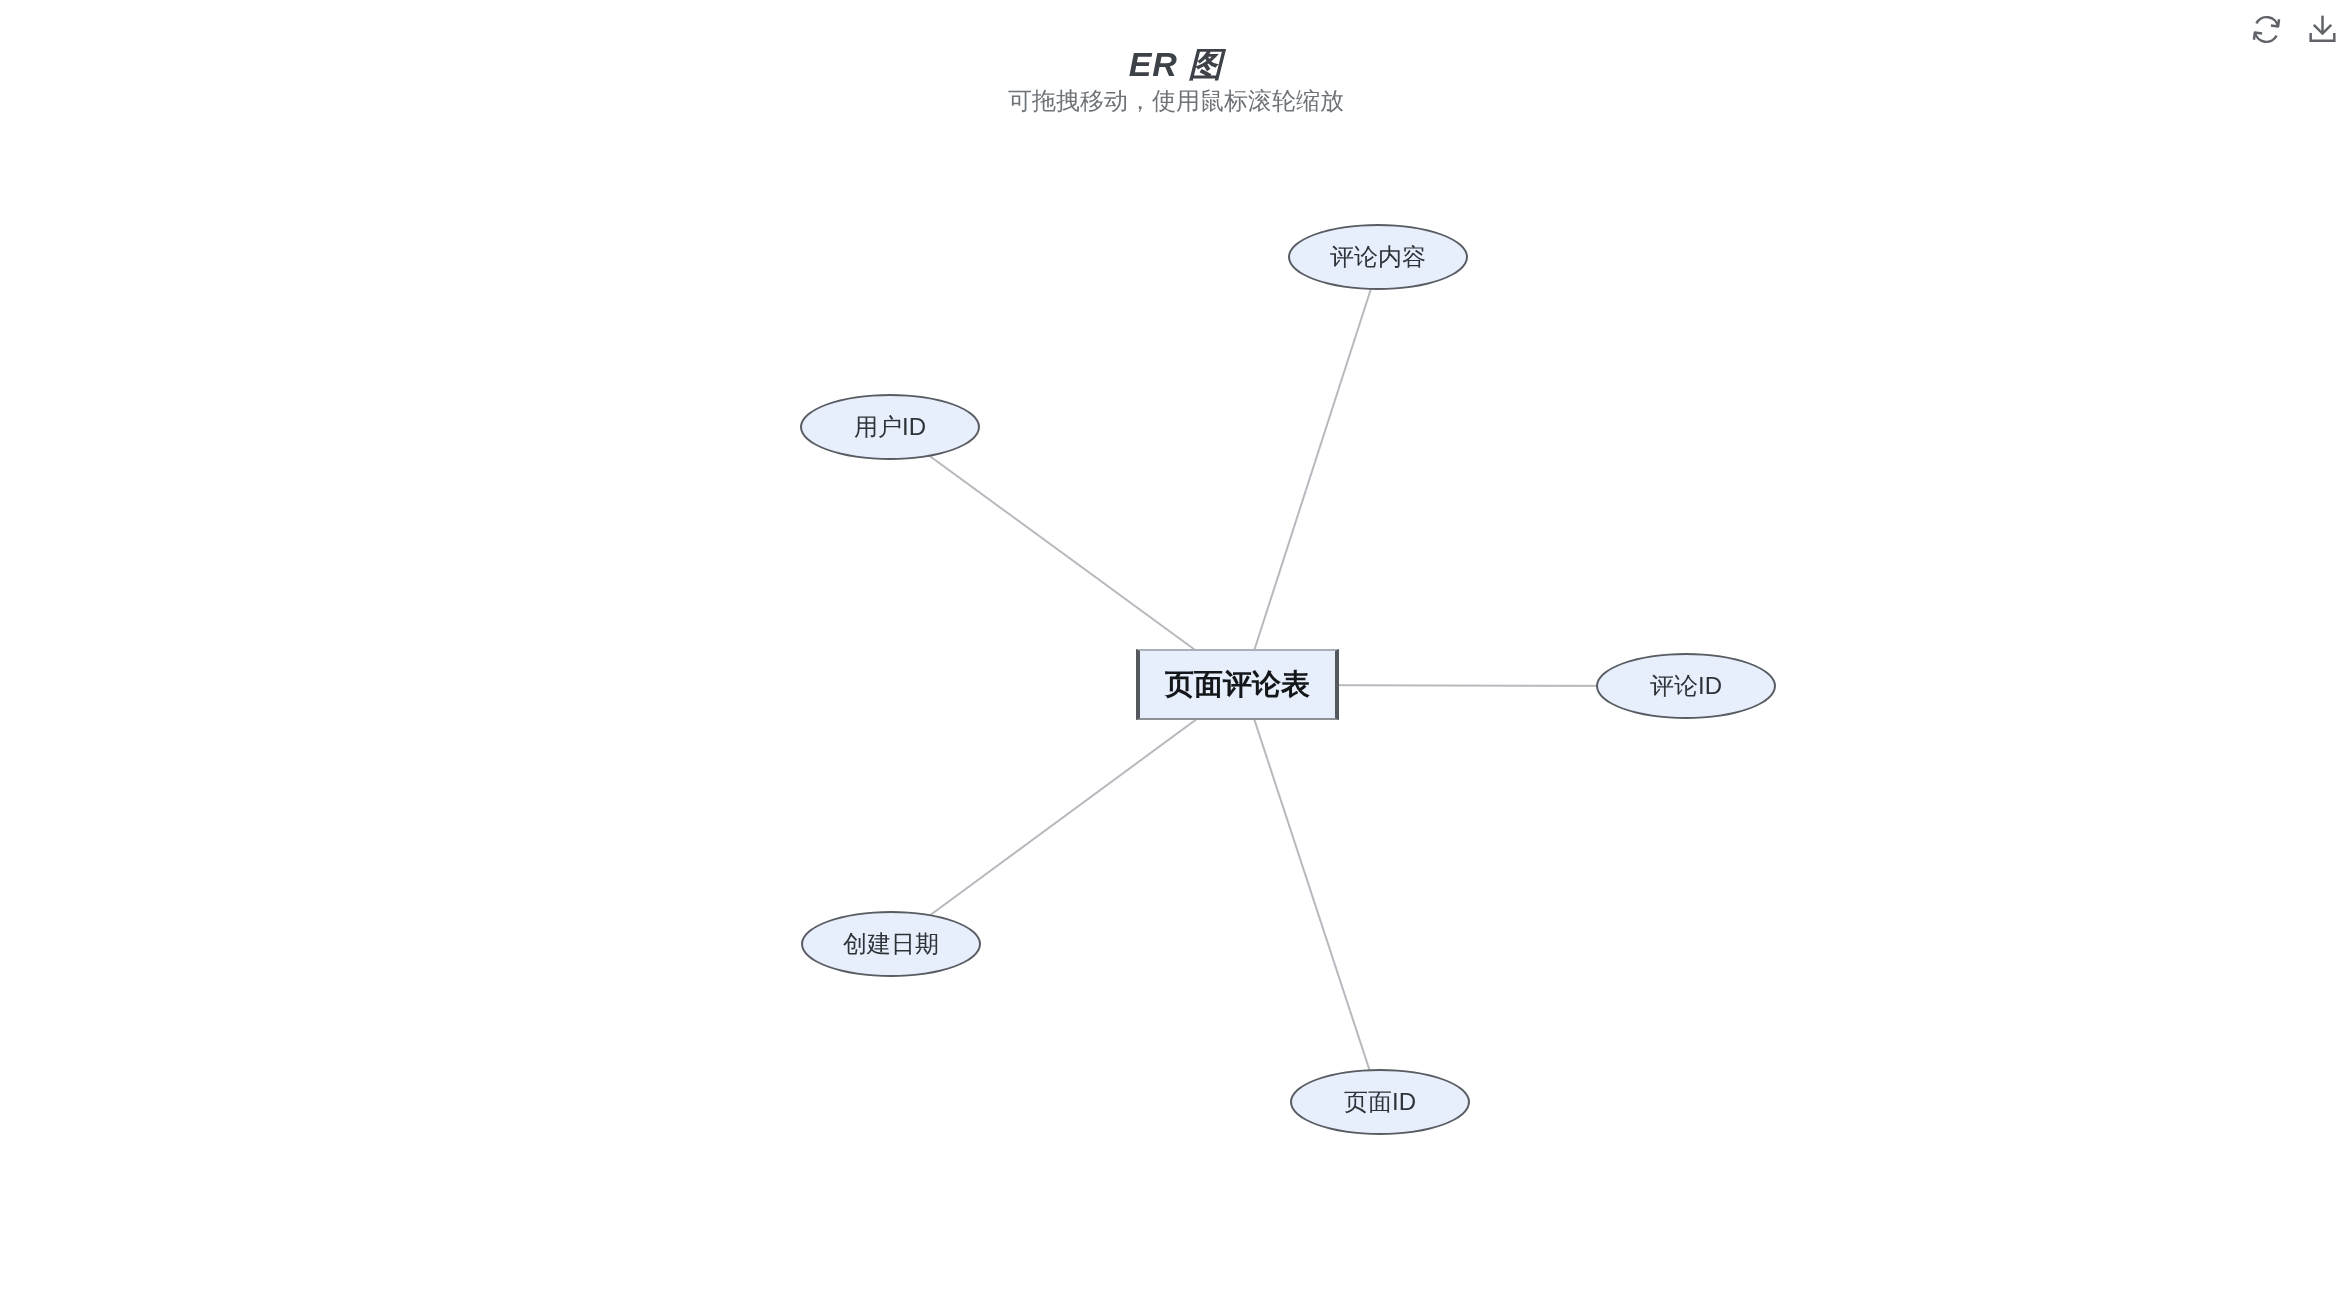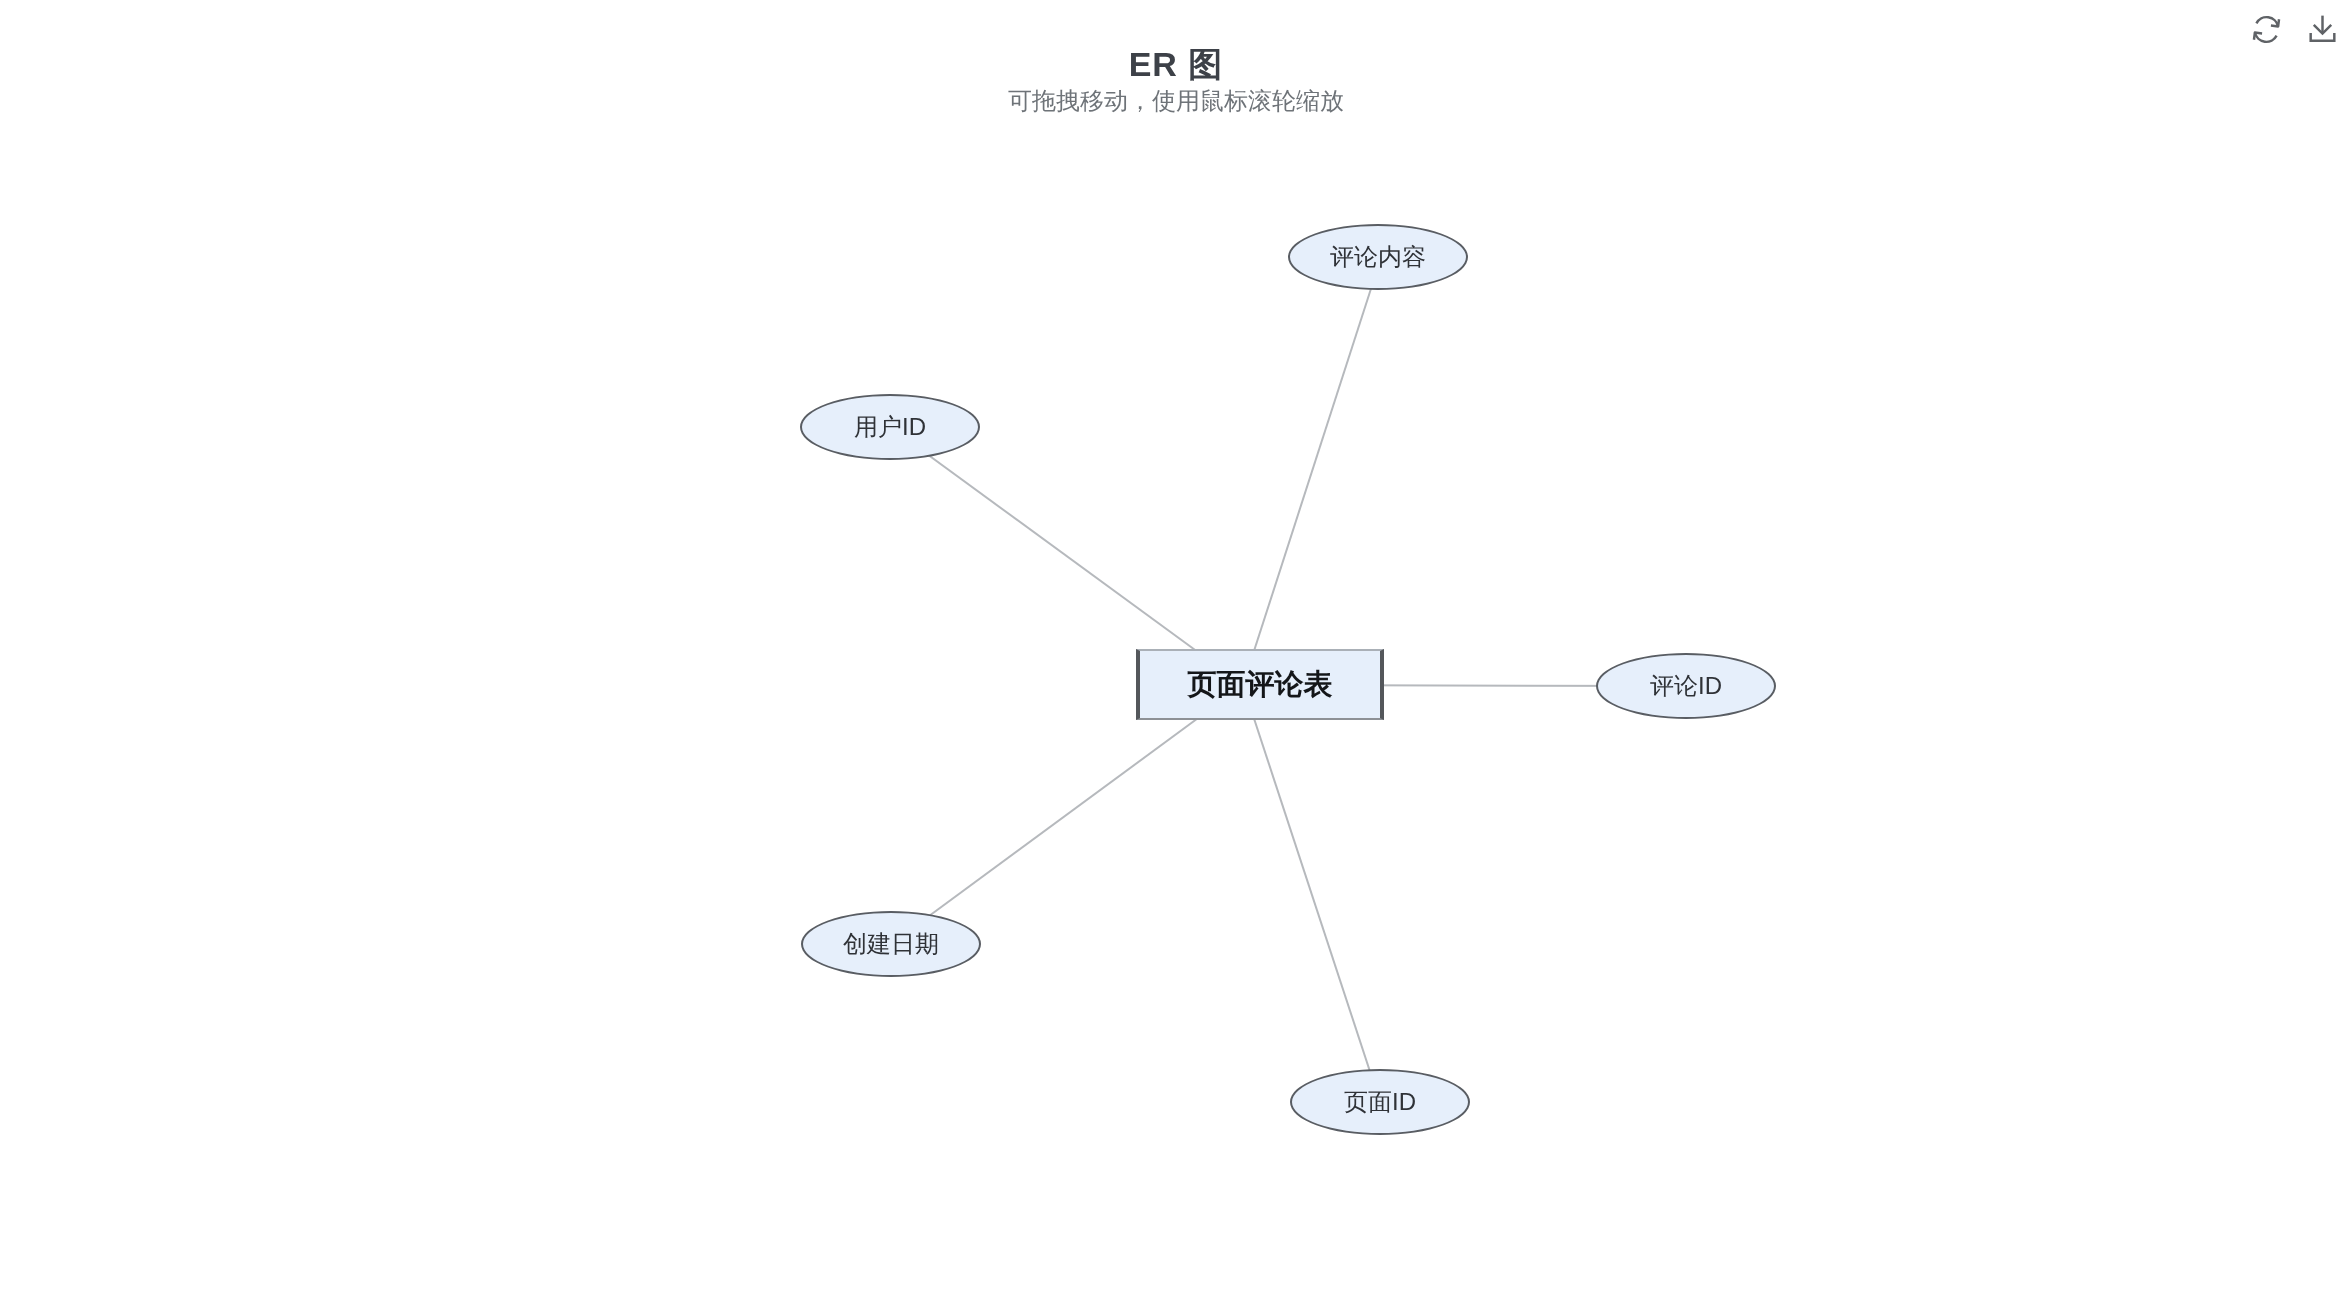--- a/index.html
+++ b/index.html
@@ -8,21 +8,21 @@
     background: #ffffff;
     overflow: hidden;
     font-family: "Liberation Sans", sans-serif;
   }
   .page { position: relative; width: 2352px; height: 1300px; }
 
   
   .header { position: absolute; top: 0; left: 0; width: 100%; text-align: center; padding-top: 42px; }
   .header h1 {
     font-size: 34px; font-weight: 700; color: #3d4148;
-    line-height: 44px; letter-spacing: 1px;
+    line-height: 44px; letter-spacing: 1px; font-style: italic;
   }
   .header p {
     font-size: 24px; color: #6e7378; line-height: 30px;
   }
 
   
   .toolbar {
     position: absolute; top: 9px; right: 10px;
     display: flex; gap: 16px; align-items: center;
   }
@@ -39,21 +39,21 @@
 
   .node {
     position: absolute;
     display: flex; align-items: center; justify-content: center;
     background: #e6effb;
     color: #2f3237;
     font-size: 24px;
     white-space: nowrap;
   }
   .entity {
-    left: 1136px; top: 649px; width: 248px; height: 71px;
+    left: 1136px; top: 649px; width: 203px; height: 71px;
     border-top: 2px solid #aab0b7;
     border-bottom: 2px solid #8d9095;
     border-left: 4px solid #54575b;
     border-right: 4px solid #54575b;
     font-size: 29px; font-weight: 700; color: #141619;
     cursor: move;
   }
   .attr {
     width: 180px; height: 66px;
     border: 2px solid #595d63;

